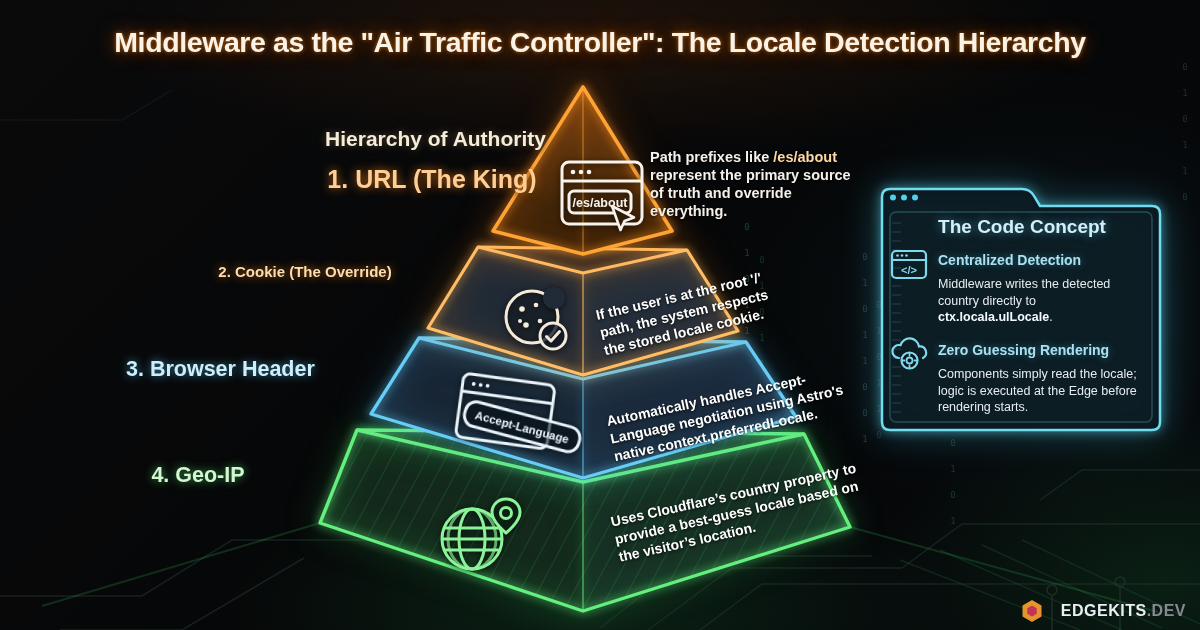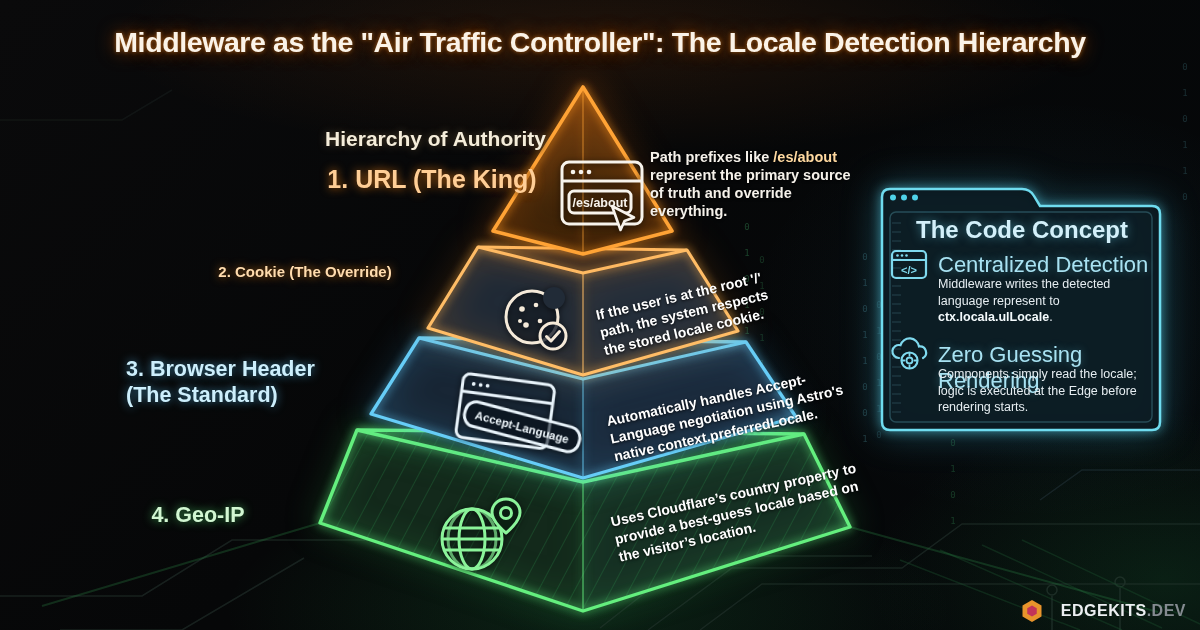--- a/index.html
+++ b/index.html
@@ -27,21 +27,21 @@
   .side-label{font-weight:bold;line-height:1.22;}
   .lbl-hier{top:126px;left:318px;width:235px;text-align:center;font-size:21px;color:#f5edda;
     text-shadow:0 0 8px rgba(255,210,140,.35),0 2px 6px rgba(0,0,0,.8);}
   .lbl-1{top:155px;left:312px;width:240px;text-align:center;font-size:25px;color:#ffce96;
     text-shadow:0 0 10px rgba(255,140,30,.8),0 2px 6px rgba(0,0,0,.8);margin-top:9px;}
   .lbl-2{top:263px;left:150px;width:310px;text-align:center;font-size:15px;color:#ffdcae;
     text-shadow:0 0 10px rgba(255,150,40,.7),0 2px 6px rgba(0,0,0,.8);}
   .lbl-3{top:356px;left:126px;width:228px;font-size:21.5px;color:#cdeffc;
     text-shadow:0 0 10px rgba(90,190,240,.7),0 2px 6px rgba(0,0,0,.8);}
   .lbl-4{top:462px;left:92px;width:212px;text-align:center;font-size:21.5px;color:#d2f7d2;
-    text-shadow:0 0 10px rgba(90,230,120,.7),0 2px 6px rgba(0,0,0,.8);margin-top:40px;}
+    text-shadow:0 0 10px rgba(90,230,120,.7),0 2px 6px rgba(0,0,0,.8);}
 
   
   .note-1{top:148px;left:650px;width:208px;text-align:left;font-size:14.5px;font-weight:600;
     color:#f5f1ea;line-height:1.25;text-shadow:0 1px 3px rgba(0,0,0,.85);}
   .note-1 .hl{font-weight:bold;color:#ffd9a0;}
   .face-note{font-weight:bold;color:#ffffff;font-size:14px;line-height:1.28;
     text-shadow:0 1px 3px rgba(0,0,0,.8);}
   .note-2{top:286px;left:598px;width:184px;transform:rotate(-13deg);}
   .note-3{top:388px;left:608px;width:238px;transform:rotate(-12deg);}
   .note-4{top:485px;left:612px;width:262px;transform:rotate(-12.5deg);}
@@ -49,23 +49,23 @@
 
   
   .glow-orange{filter:drop-shadow(0 0 5px rgba(255,150,30,.95)) drop-shadow(0 0 16px rgba(255,110,5,.55));}
   .glow-amber{filter:drop-shadow(0 0 5px rgba(255,175,70,.9)) drop-shadow(0 0 15px rgba(255,140,30,.5));}
   .glow-blue{filter:drop-shadow(0 0 5px rgba(95,200,245,.9)) drop-shadow(0 0 15px rgba(60,170,230,.5));}
   .glow-green{filter:drop-shadow(0 0 5px rgba(95,240,125,.9)) drop-shadow(0 0 15px rgba(60,210,95,.5));}
   .glow-cyan{filter:drop-shadow(0 0 6px rgba(90,210,235,.6)) drop-shadow(0 0 18px rgba(60,180,215,.35));}
   .icon-shadow{filter:drop-shadow(0 1px 3px rgba(0,0,0,.65));}
 
   
-  .panel-title{top:216px;left:896px;width:252px;text-align:center;font-size:24px;font-weight:bold;
+  .panel-title{top:216px;left:896px;width:252px;text-align:center;font-size:19px;font-weight:bold;
     color:#d3f0fa;text-shadow:0 0 10px rgba(100,210,235,.55);}
-  .panel-h{font-size:22px;font-weight:normal;color:#a8e2f2;text-shadow:0 0 8px rgba(100,210,235,.4);}
+  .panel-h{font-size:14px;font-weight:bold;color:#a8e2f2;text-shadow:0 0 8px rgba(100,210,235,.4);}
   .panel-b{font-size:12.5px;color:#e6edf1;line-height:1.32;}
   .panel-b b{font-weight:bold;color:#f4fafc;}
   .ph-1{top:252px;left:938px;width:212px;}
   .pb-1{top:276px;left:938px;width:210px;}
   .ph-2{top:342px;left:938px;width:215px;}
   .pb-2{top:366px;left:938px;width:212px;}
   .panel-strip{top:222px;left:892px;width:9px;height:196px;opacity:.5;
     background:repeating-linear-gradient(180deg,rgba(120,200,220,.22) 0 2px,transparent 2px 9px);}
 
   
@@ -233,21 +233,20 @@
     </g>
     <path d="M76,10 c-8.3,0 -14,6.2 -14,13.5 c0,9.5 14,20.5 14,20.5 c0,0 14,-11 14,-20.5 c0,-7.3 -5.7,-13.5 -14,-13.5 Z" fill="#0b1f12" stroke="#8bf49a" stroke-width="3" stroke-linejoin="round"></path>
     <circle cx="76" cy="24" r="5.5" fill="none" stroke="#8bf49a" stroke-width="3"></circle>
   </svg>
 
   <div class="abs side-label lbl-hier">Hierarchy of Authority</div>
   <div class="abs side-label lbl-1">1. URL (The King)</div>
   <div class="abs side-label lbl-2">2. Cookie (The Override)</div>
   <div class="abs side-label lbl-3">
     <div>3. Browser Header</div>
-    <div>(The Standard)</div>
   </div>
   <div class="abs side-label lbl-4">
     <div>4. Geo-IP</div>
   </div>
 
   <div class="abs note-1"><span>Path prefixes like </span><span class="hl">/es/about</span><span> represent the primary source of truth and override everything.</span></div>
   <div class="abs face-note note-2">If the user is at the root '/' path, the system respects the stored locale cookie.</div>
   <div class="abs face-note note-3"><span>Automatically handles Accept-Language negotiation using Astro's native </span><b>context.preferredLocale.</b></div>
   <div class="abs face-note note-4">Uses Cloudflare’s country property to provide a best-guess locale based on the visitor’s location.</div>
 
@@ -267,21 +266,21 @@
     <rect x="2" y="3" width="34" height="27" rx="4" fill="none" stroke="#7fd9ee" stroke-width="2.2"></rect>
     <line x1="2" y1="12" x2="36" y2="12" stroke="#7fd9ee" stroke-width="2.2"></line>
     <g fill="#7fd9ee">
         <circle cx="7.5" cy="7.5" r="1.3"></circle>
         <circle cx="12" cy="7.5" r="1.3"></circle>
         <circle cx="16.5" cy="7.5" r="1.3"></circle>
       </g>
     <text x="19" y="25.5" text-anchor="middle" font-size="11" font-weight="bold" fill="#7fd9ee" font-family="Liberation Sans, sans-serif">&lt;/&gt;</text>
   </svg>
   <div class="abs panel-h ph-1">Centralized Detection</div>
-  <div class="abs panel-b pb-1"><span>Middleware writes the detected language represent to </span><b>ctx.locala.ulLocale</b><span>.</span></div>
+  <div class="abs panel-b pb-1"><span>Middleware writes the detected country directly to </span><b>ctx.locala.ulLocale</b><span>.</span></div>
 
   <svg class="abs" width="42" height="38" viewBox="0 0 42 38" style="left:888px;top:336px;">
     <path d="M11,22 a6.5,6.5 0 1 1 1.5,-12.8 A9.5,9.5 0 0 1 31,10.5 a6.2,6.2 0 0 1 4,11.5" fill="none" stroke="#7fd9ee" stroke-width="2.2" stroke-linecap="round"></path>
     <circle cx="21.5" cy="24.5" r="8" fill="#0b151b" stroke="#7fd9ee" stroke-width="2.2"></circle>
     <circle cx="21.5" cy="24.5" r="3" fill="none" stroke="#7fd9ee" stroke-width="1.8"></circle>
     <g stroke="#7fd9ee" stroke-width="1.8" stroke-linecap="round">
       <line x1="21.5" y1="17.5" x2="21.5" y2="19.5"></line>
         <line x1="21.5" y1="29.5" x2="21.5" y2="31.5"></line>
       <line x1="14.5" y1="24.5" x2="16.5" y2="24.5"></line>
         <line x1="26.5" y1="24.5" x2="28.5" y2="24.5"></line>

